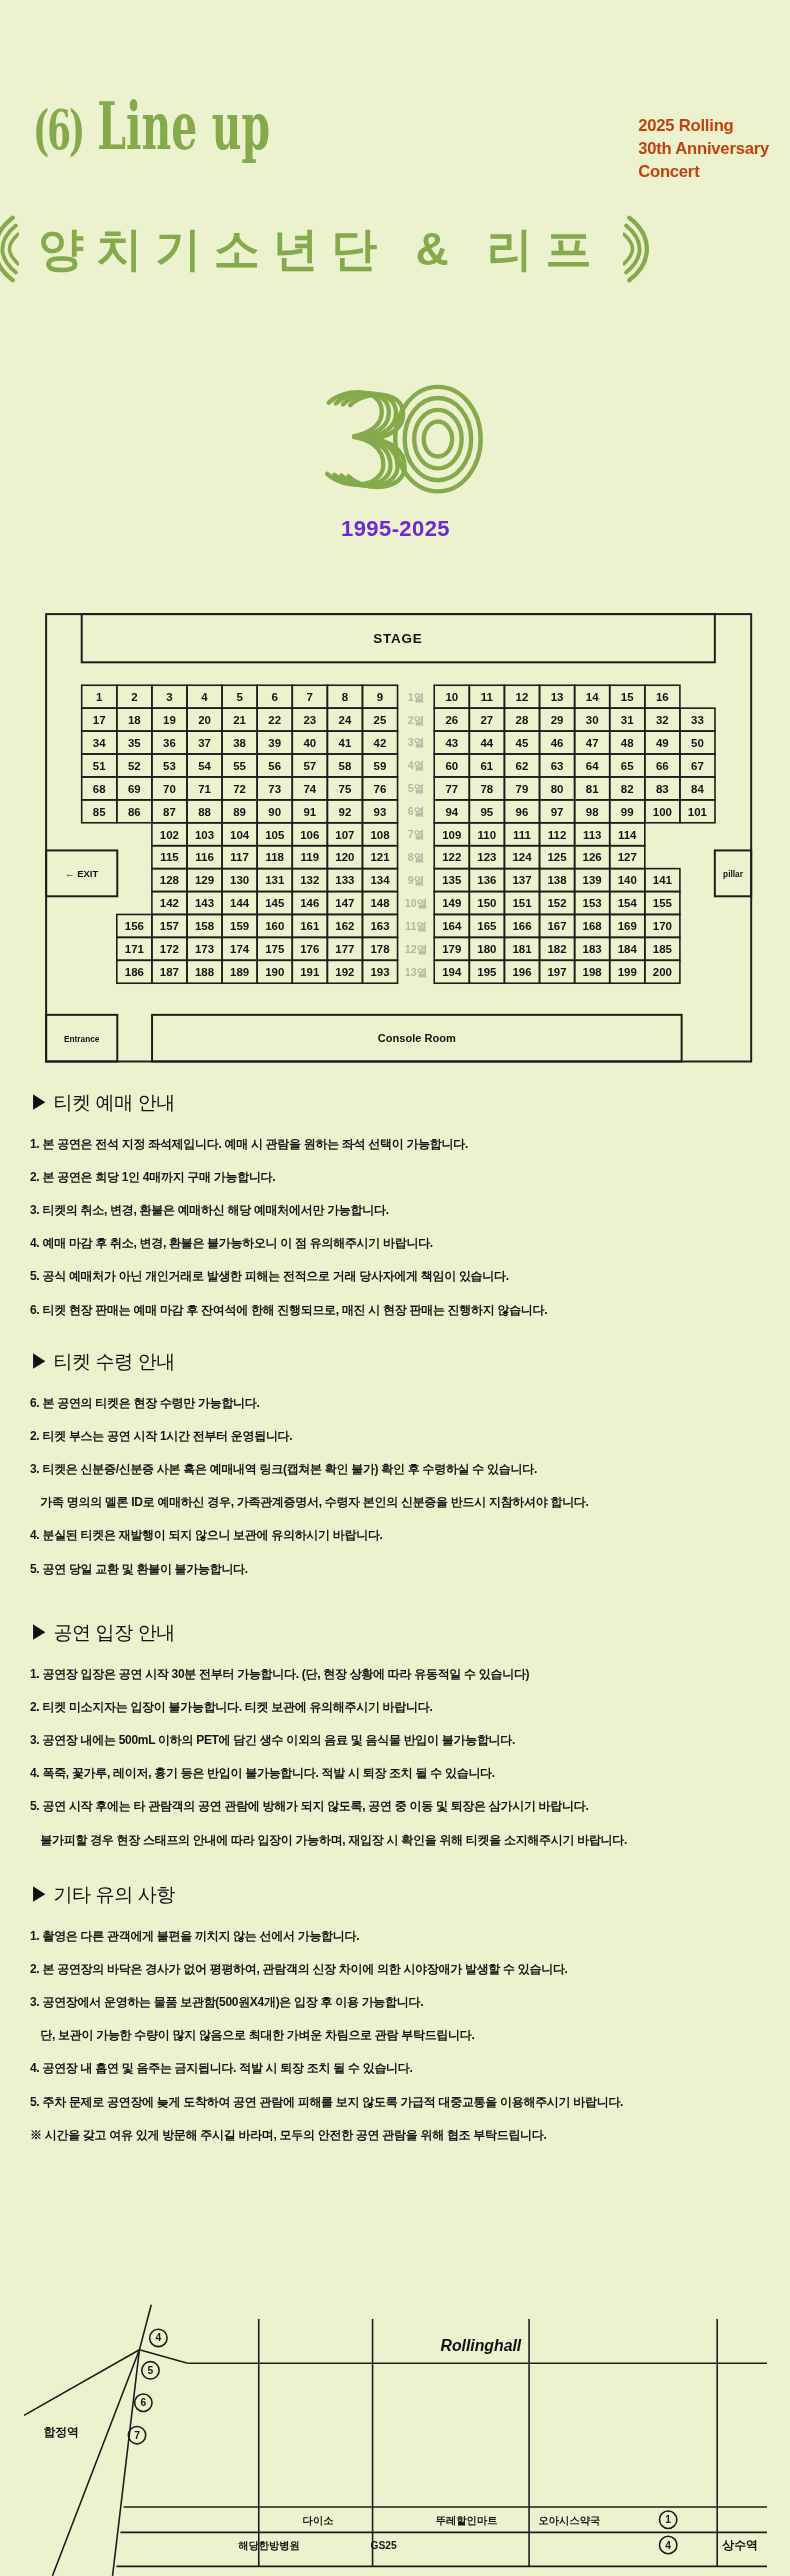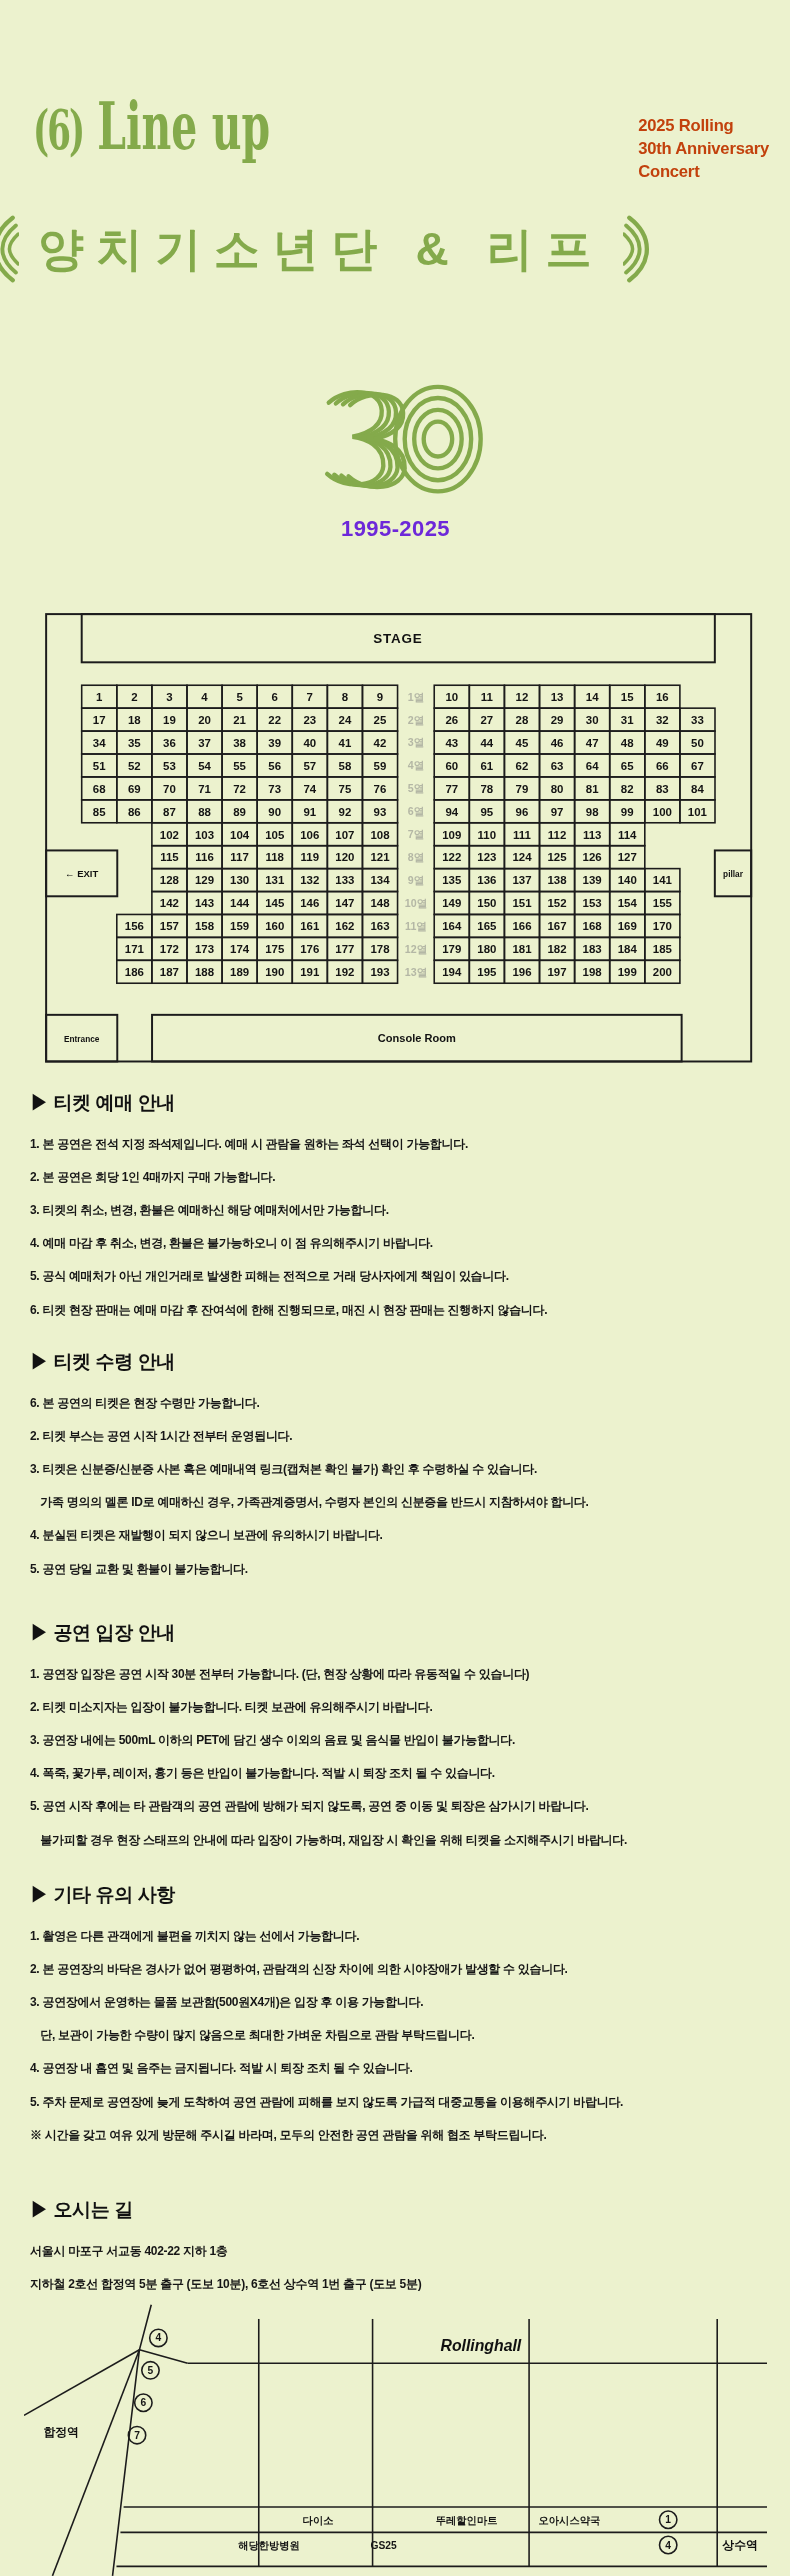--- a/index.html
+++ b/index.html
@@ -21,21 +21,21 @@
   
   #logo30{position:absolute;left:305px;top:382px;}
   #years{position:absolute;left:0;top:516px;width:791px;text-align:center;color:#6d28d9;
          font-weight:bold;font-size:22px;letter-spacing:0.4px;}
 
   
   #seatmap{position:absolute;left:24px;top:609px;}
 
   
   .section{position:absolute;left:30px;width:736px;color:#161616;}
-  .section h3{margin:0 0 20.6px 0;font-size:19px;font-weight:700;letter-spacing:-0.4px;color:#111;}
+  .section h3{margin:0 0 20.6px 0;font-size:19px;font-weight:400;letter-spacing:-0.4px;color:#111;}
   .section p{margin:0 0 19px 0;font-size:12px;font-weight:700;line-height:14.2px;letter-spacing:-0.3px;}
   .section p.sub{padding-left:10.3px;}
   .section p.note{margin-top:14.2px;}
   #sec-1{top:1090px;} #sec-2{top:1349px;} #sec-3{top:1620px;} #sec-4{top:1882px;} #sec-5{top:2197px;}
 
   
   #dirmap{position:absolute;left:24px;top:2303px;}
   .road{stroke:#1c1c1c;stroke-width:2;fill:none;}
   .map-label{font-size:13px;font-weight:600;fill:#161616;}
   .map-label-bold{font-size:15px;font-weight:800;fill:#111;}
@@ -558,27 +558,20 @@
       <div class="items">
         <p>1. 촬영은 다른 관객에게 불편을 끼치지 않는 선에서 가능합니다.</p>
         <p>2. 본 공연장의 바닥은 경사가 없어 평평하여, 관람객의 신장 차이에 의한 시야장애가 발생할 수 있습니다.</p>
         <p>3. 공연장에서 운영하는 물품 보관함(500원X4개)은 입장 후 이용 가능합니다.</p>
         <p class="sub">단, 보관이 가능한 수량이 많지 않음으로 최대한 가벼운 차림으로 관람 부탁드립니다.</p>
         <p>4. 공연장 내 흡연 및 음주는 금지됩니다. 적발 시 퇴장 조치 될 수 있습니다.</p>
         <p>5. 주차 문제로 공연장에 늦게 도착하여 공연 관람에 피해를 보지 않도록 가급적 대중교통을 이용해주시기 바랍니다.</p>
         <p class="note">※ 시간을 갖고 여유 있게 방문해 주시길 바라며, 모두의 안전한 공연 관람을 위해 협조 부탁드립니다.</p>
       </div>
     </div>
-  <div class="section" id="sec-5">
-      <h3>▶ 오시는 길</h3>
-      <div class="items">
-        <p>서울시 마포구 서교동 402-22 지하 1층</p>
-        <p>지하철 2호선 합정역 5분 출구 (도보 10분), 6호선 상수역 1번 출구 (도보 5분)</p>
-      </div>
-    </div>
 
   <svg id="dirmap" width="743" height="273" viewBox="0 0 940 345">
     <g>
       <line class="road" x1="297" y1="20" x2="297" y2="333"></line>
       <line class="road" x1="441" y1="20" x2="441" y2="333"></line>
       <line class="road" x1="639" y1="20" x2="639" y2="333"></line>
       <line class="road" x1="877" y1="20" x2="877" y2="333"></line>
       <line class="road" x1="207" y1="76" x2="940" y2="76"></line>
       <line class="road" x1="126" y1="258" x2="940" y2="258"></line>
       <line class="road" x1="122" y1="290" x2="940" y2="290"></line>

